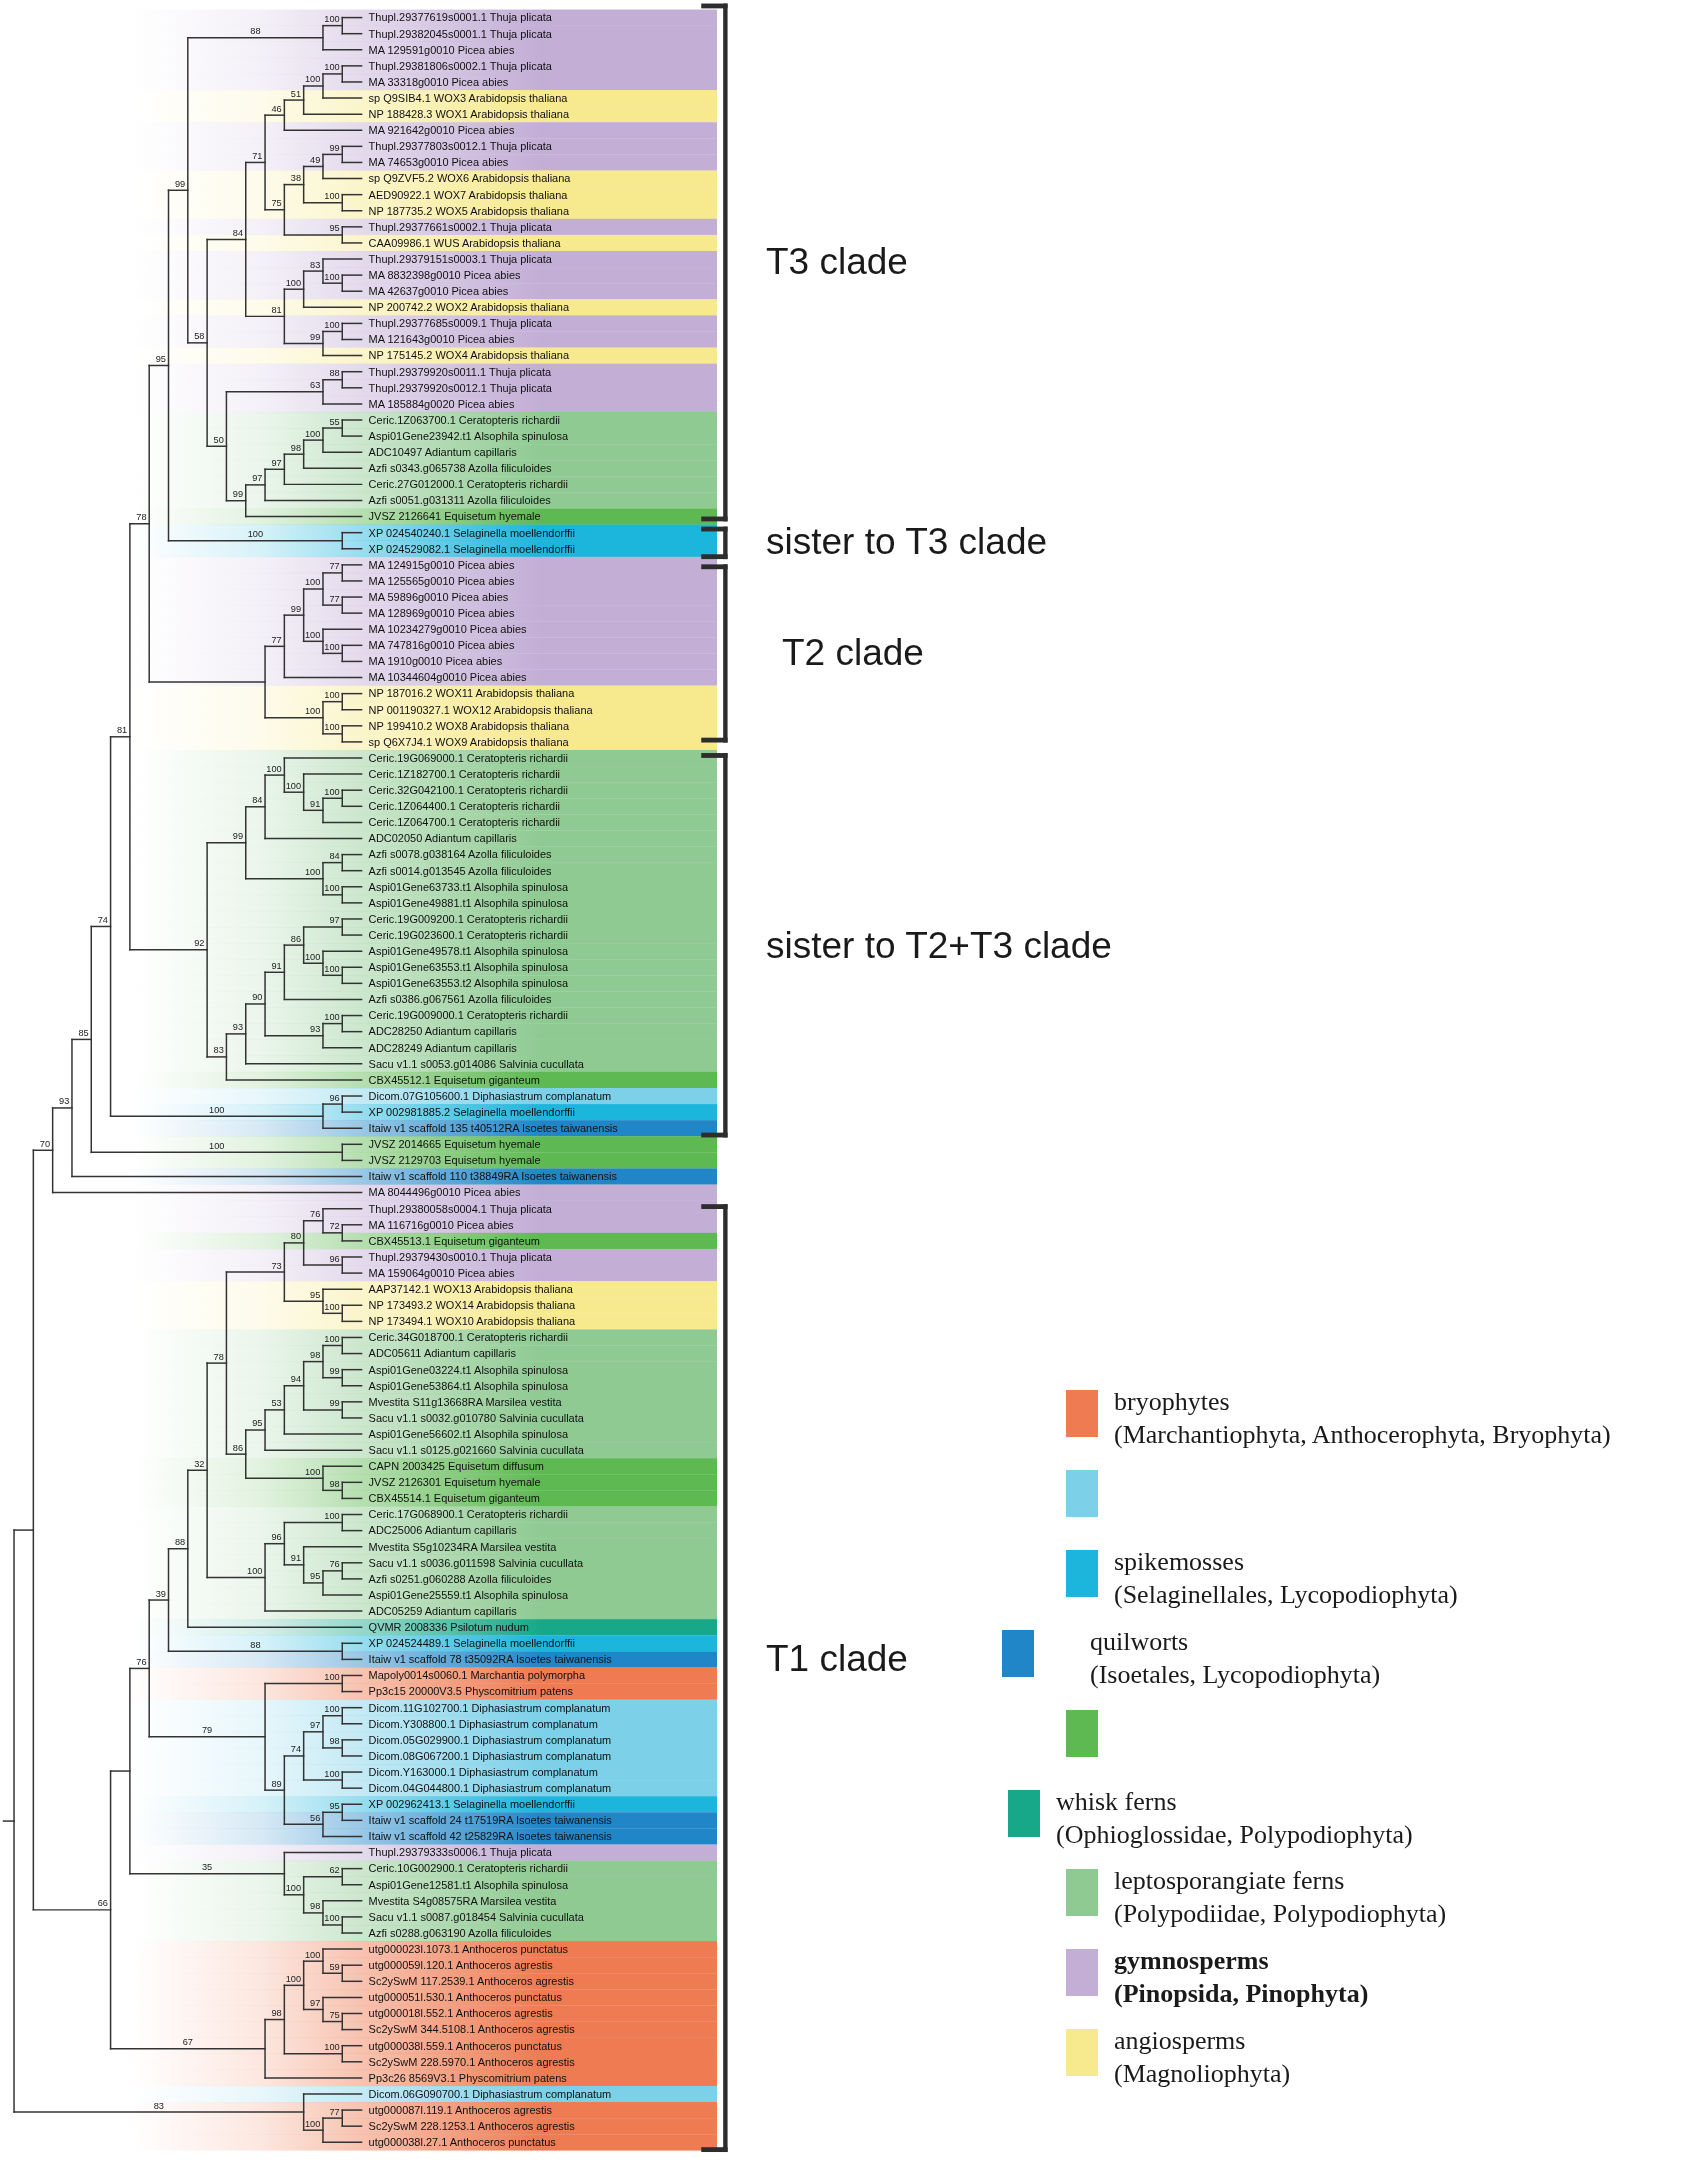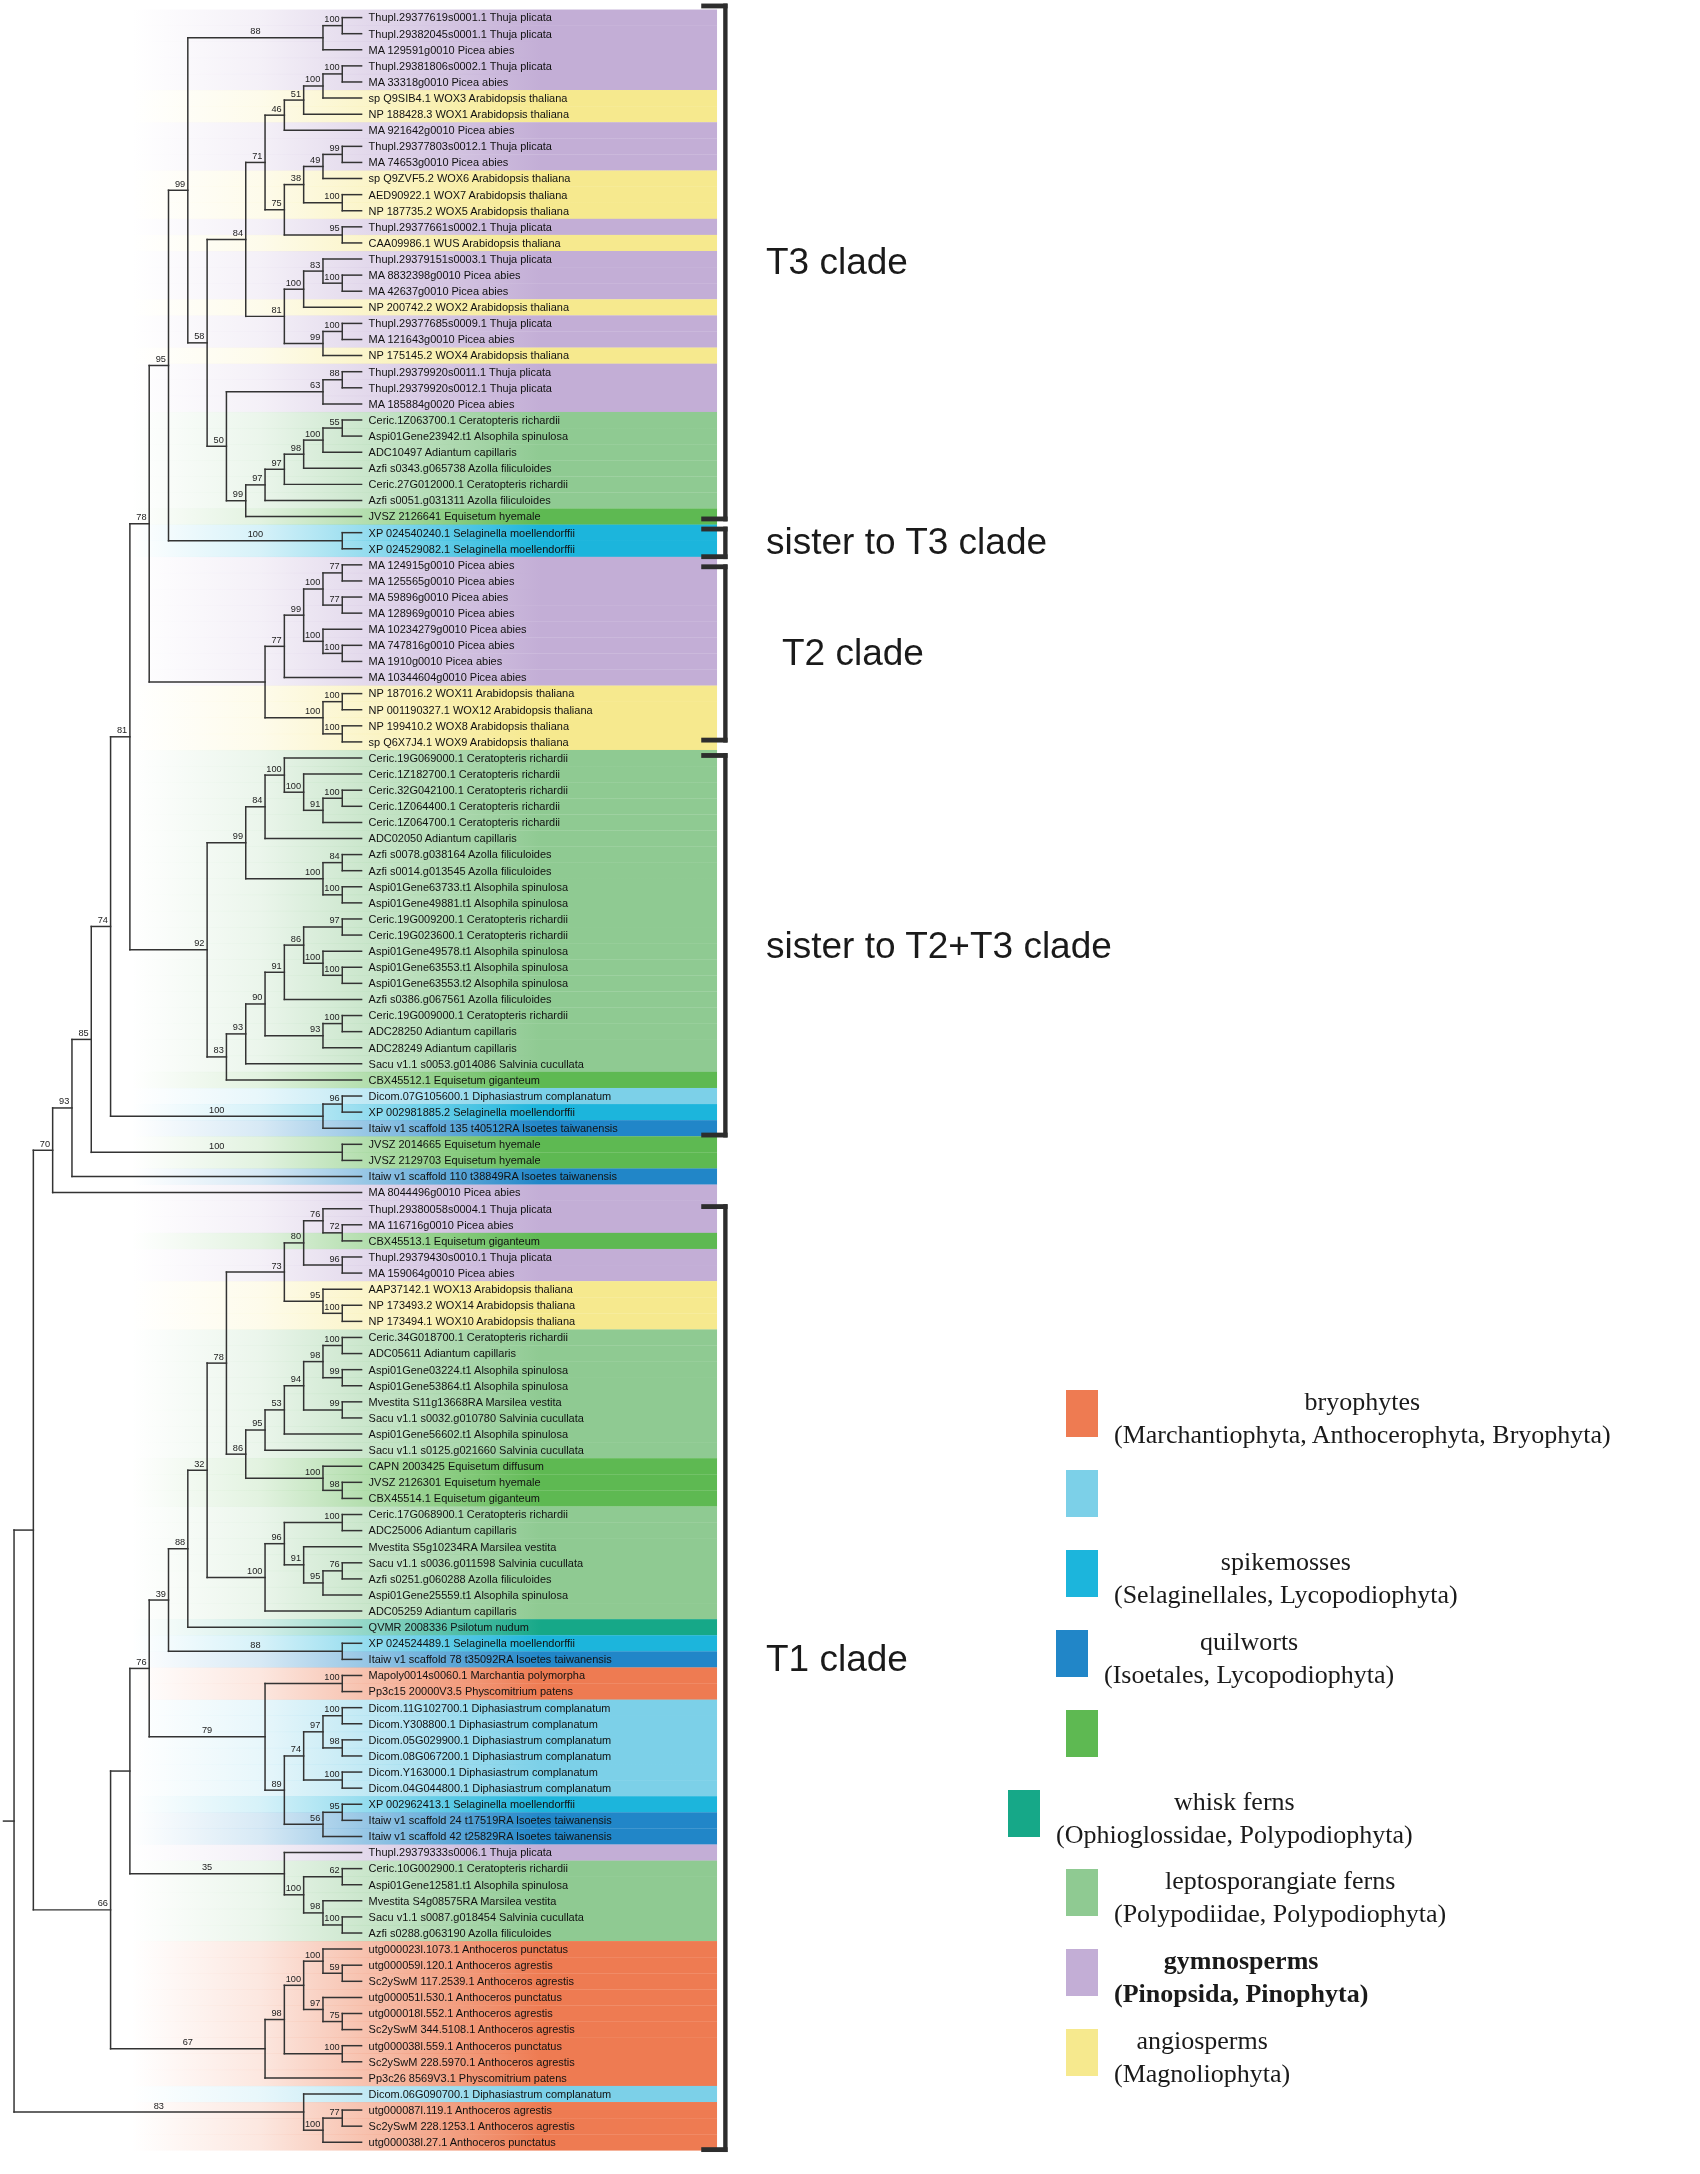--- a/index.html
+++ b/index.html
@@ -1,21 +1,21 @@
 <!DOCTYPE html>
 <html style="font-size:14px"><head>
 <meta charset="utf-8">
 <style>
   html,body{margin:0;padding:0;background:#ffffff;}
   body{font-family:"Liberation Sans",sans-serif;}
   .stage{position:relative;width:1700px;height:2174px;background:#fff;overflow:hidden;}
   #tree-svg{position:absolute;left:0;top:0;}
   .clade-label{position:absolute;font-family:Liberation Sans, sans-serif;font-size:37px;color:#1a1a1a;white-space:nowrap;transform:translateY(-50%);}
   .legend{position:absolute;left:0;top:0;width:0;height:0;}
-  .legend-entry{position:absolute;display:flex;align-items:flex-start;white-space:nowrap;text-align:center;}
+  .legend-entry{position:absolute;display:flex;align-items:flex-start;white-space:nowrap;}
   .legend-swatch{width:32px;height:47px;flex:0 0 32px;margin-right:16px;margin-top:5.3px;}
   .legend-text{font-family:"Liberation Serif",serif;font-size:26px;line-height:33px;color:#1a1a1a;}
 </style>
 </head>
 <body>
 
 <div class="stage">
   <svg id="tree-svg" width="1700" height="2174" viewBox="0 0 1937 2477">
       <defs>
         <linearGradient id="grad-bry" x1="0" y1="0" x2="1" y2="0">
@@ -915,21 +915,21 @@
       <div class="legend-entry" style="left: 1066px; top: 1465px;">
         <div class="legend-swatch" style="background: rgb(124, 208, 232);"></div>
       </div>
       <div class="legend-entry" style="left: 1066px; top: 1545px;">
         <div class="legend-swatch" style="background: rgb(28, 181, 220);"></div>
         <div class="legend-text">
           <div>spikemosses</div>
           <div>(Selaginellales, Lycopodiophyta)</div>
         </div>
       </div>
-      <div class="legend-entry" style="left: 1056px; top: 1625px;">
+      <div class="legend-entry" style="left: 1002px; top: 1625px; gap: 40px;">
         <div class="legend-swatch" style="background: rgb(33, 134, 200);"></div>
         <div class="legend-text">
           <div>quilworts</div>
           <div>(Isoetales, Lycopodiophyta)</div>
         </div>
       </div>
       <div class="legend-entry" style="left: 1066px; top: 1705px;">
         <div class="legend-swatch" style="background: rgb(94, 185, 82);"></div>
       </div>
       <div class="legend-entry" style="left: 1008px; top: 1785px;">

